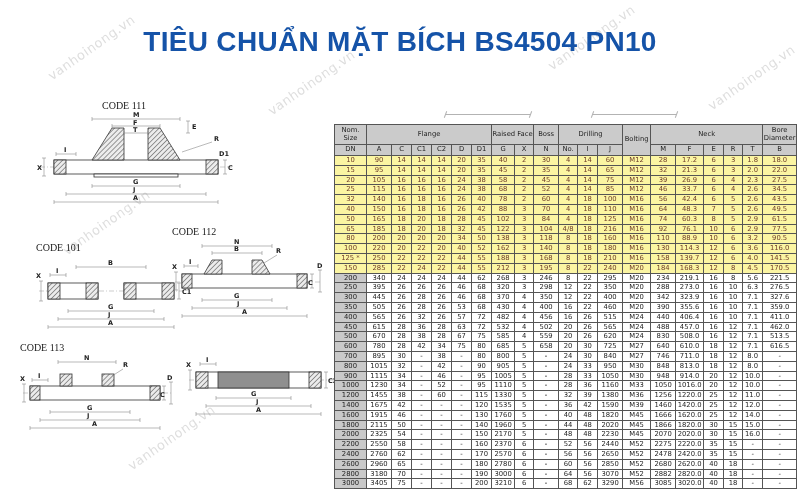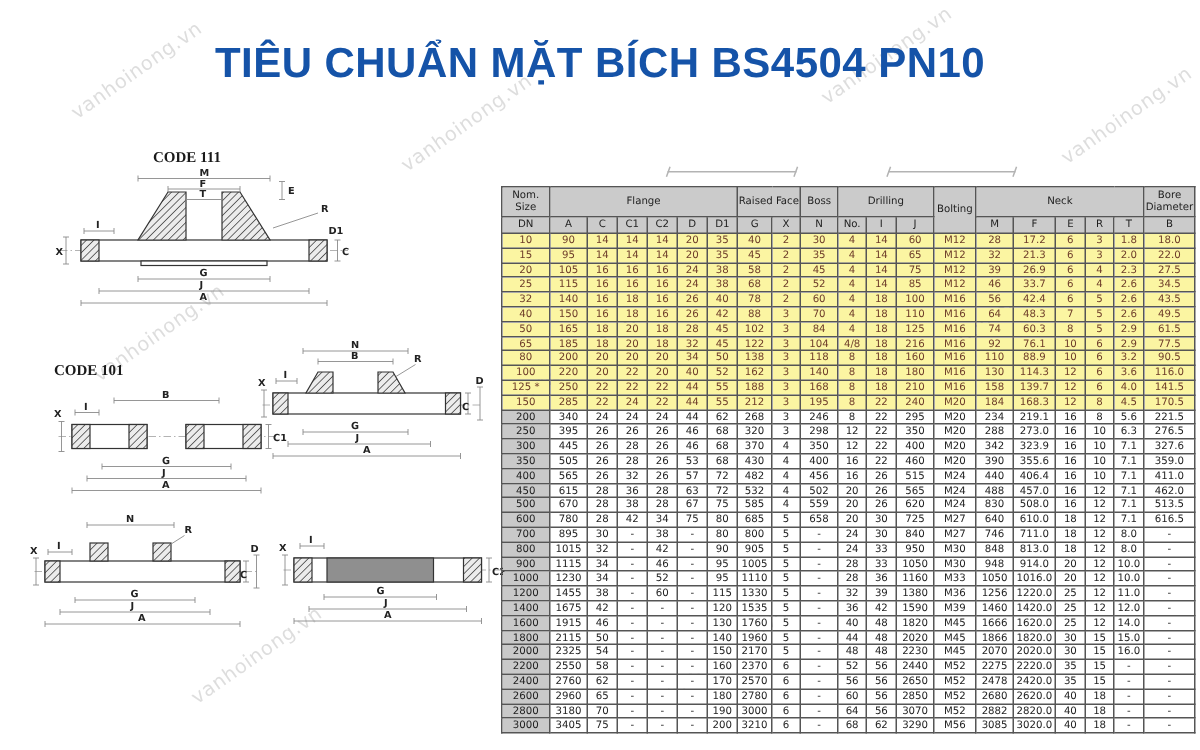--- a/index.html
+++ b/index.html
@@ -7,21 +7,21 @@
         font-family:"DejaVu Sans",sans-serif;}
   
   .wm{position:absolute;font-size:13px;color:#bdbdbd;opacity:.5;
       transform:rotate(-35deg);white-space:nowrap;letter-spacing:.5px;pointer-events:none;}
   
   .title{position:absolute;top:26px;left:0;width:100%;text-align:center;
          font-family:"Liberation Sans",sans-serif;font-weight:bold;font-size:28px;
          color:#1553a8;letter-spacing:.3px;}
   
   .drawing{position:absolute;}
-  .drawing .cap{font-family:"Liberation Serif",serif;font-weight:bold;font-size:10px;
+  .drawing .cap{font-family:"Liberation Serif",serif;font-weight:normal;font-size:10px;
                 color:#1a1a1a;margin-bottom:1px;}
   .drawing svg{display:block;}
   .drawing svg text{font-size:6.5px;fill:#222;font-weight:bold;
                     font-family:"DejaVu Sans",sans-serif;}
   .dim{stroke:#8a8a8a;stroke-width:.6;fill:none;}
   .cl{stroke:#9a9a9a;stroke-width:.5;stroke-dasharray:5 2 1 2;fill:none;}
   .pc{stroke:#333;stroke-width:.8;}
   
   .dimline{position:absolute;height:1px;background:#b3b3b3;}
   .dimline::before,.dimline::after{content:"";position:absolute;top:-3px;width:1px;height:7px;
@@ -126,20 +126,21 @@
       <path class="dim" d="M32 57 H118 M32 55 v4 M118 55 v4"></path>
       <text x="72" y="55">G</text>
       <path class="dim" d="M22 65 H128 M22 63 v4 M128 63 v4"></path>
       <text x="72" y="63">J</text>
       <path class="dim" d="M12 73 H138 M12 71 v4 M138 71 v4"></path>
       <text x="72" y="71">A</text>
     </svg>
   </figure>
 
   <figure class="drawing" style="left:172px;top:226px;margin:0">
+    <div class="cap">CODE 112</div>
     <svg width="152" height="92" viewBox="0 0 152 92">
       <path class="cl" d="M3 44 H149"></path>
       <rect x="10" y="36" width="125" height="14" fill="#fff" class="pc"></rect>
       <rect x="10" y="36" width="10" height="14" fill="url(#hatch)" class="pc"></rect>
       <rect x="125" y="36" width="10" height="14" fill="url(#hatch)" class="pc"></rect>
       <polygon points="40,22 50,22 50,36 32,36" fill="url(#hatch)" class="pc"></polygon>
       <polygon points="80,22 90,22 98,36 80,36" fill="url(#hatch)" class="pc"></polygon>
       <path class="dim" d="M30 8 H100 M30 6 v4 M100 6 v4"></path>
       <text x="62" y="6">N</text>
       <path class="dim" d="M40 15 H90 M40 13 v4 M90 13 v4"></path>
@@ -157,20 +158,21 @@
       <path class="dim" d="M30 62 H100 M30 60 v4 M100 60 v4"></path>
       <text x="62" y="60">G</text>
       <path class="dim" d="M20 70 H115 M20 68 v4 M115 68 v4"></path>
       <text x="65" y="68">J</text>
       <path class="dim" d="M10 78 H135 M10 76 v4 M135 76 v4"></path>
       <text x="70" y="76">A</text>
     </svg>
   </figure>
 
   <figure class="drawing" style="left:20px;top:342px;margin:0">
+    <div class="cap">CODE 113</div>
     <svg width="154" height="88" viewBox="0 0 154 88">
       <path class="cl" d="M3 39 H151"></path>
       <rect x="10" y="32" width="130" height="14" fill="#fff" class="pc"></rect>
       <rect x="10" y="32" width="10" height="14" fill="url(#hatch)" class="pc"></rect>
       <rect x="130" y="32" width="10" height="14" fill="url(#hatch)" class="pc"></rect>
       <rect x="40" y="20" width="12" height="12" fill="url(#hatch)" class="pc"></rect>
       <rect x="82" y="20" width="12" height="12" fill="url(#hatch)" class="pc"></rect>
       <path class="dim" d="M38 8 H96 M38 6 v4 M96 6 v4"></path>
       <text x="64" y="6">N</text>
       <text x="103" y="13">R</text>

